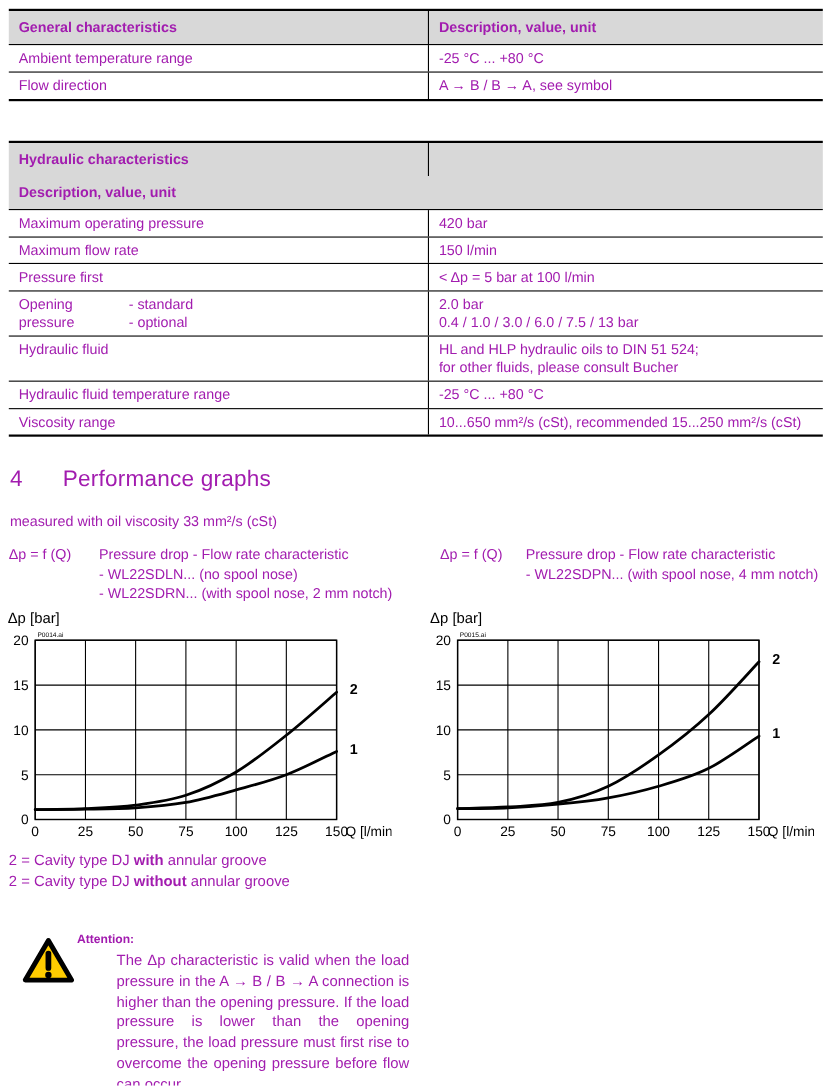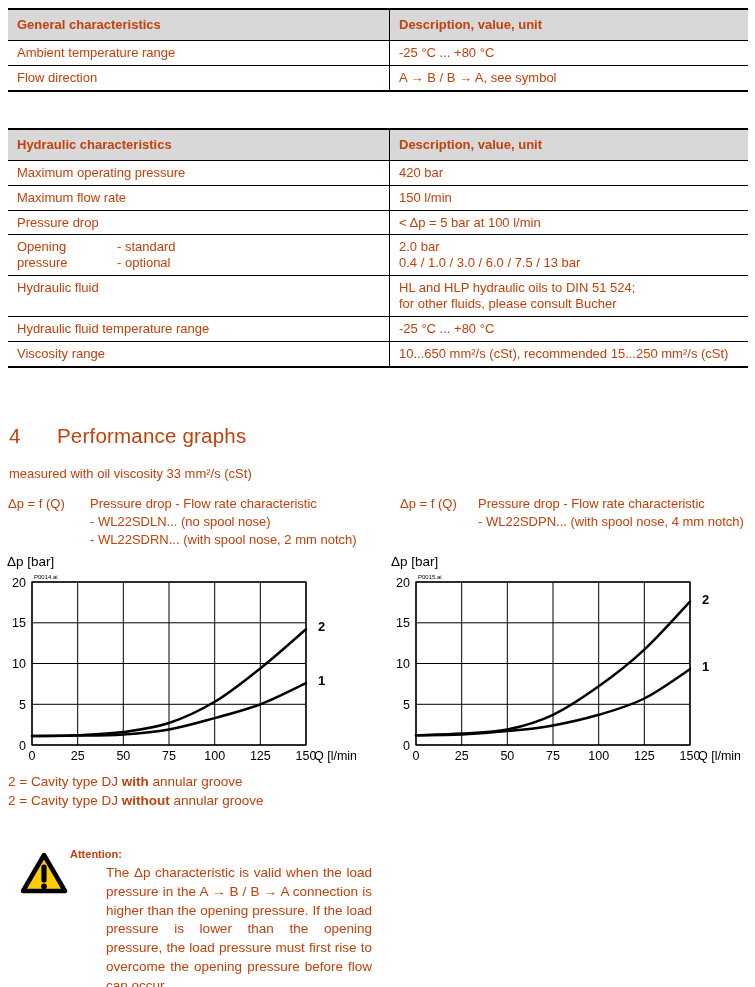--- a/index.html
+++ b/index.html
@@ -1,18 +1,18 @@
 <!DOCTYPE html>
 <html><head>
 <meta charset="utf-8">
 <style>
   html,body{margin:0;padding:0;background:#fff;}
   .page{
     position:relative;width:755px;height:987px;background:#ffffff;
-    font-family:"Liberation Sans","DejaVu Sans",sans-serif;color:#c2410c;
+    font-family:"Liberation Sans","DejaVu Sans",sans-serif;color:#a21caf;
     font-size:13px;overflow:hidden;
   }
   
   .dtable{position:absolute;left:8px;width:740px;border-top:2px solid #000;border-bottom:2px solid #000;box-sizing:border-box;}
   .trow{display:flex;border-bottom:1px solid #000;align-items:stretch;line-height:1.22;}
   .trow:last-child{border-bottom:none;}
   .thead{background:#d8d8d8;font-weight:bold;}
   .c1{width:366px;padding:4px 6px 4px 9px;border-right:1px solid #000;box-sizing:content-box;}
   .c2{flex:1;padding:4px 6px 4px 9px;}
   .thead .c1,.thead .c2{padding-top:7px;padding-bottom:7px;}
@@ -54,34 +54,34 @@
       <div class="c1">Ambient temperature range</div>
       <div class="c2">-25 °C ... +80 °C</div>
     </div>
     <div class="trow">
       <div class="c1">Flow direction</div>
       <div class="c2">A → B  /  B → A, see symbol</div>
     </div>
   </div>
 
   <div class="dtable" style="top:128px;">
-    <div class="trow thead" style="background: rgb(216, 216, 216);">
+    <div class="trow thead" style="background: rgb(216, 216, 216); flex-direction: column;">
       <div class="c1">Hydraulic characteristics</div>
       <div class="c2">Description, value, unit</div>
     </div>
     <div class="trow">
       <div class="c1">Maximum operating pressure</div>
       <div class="c2">420 bar</div>
     </div>
     <div class="trow">
       <div class="c1">Maximum flow rate</div>
       <div class="c2">150 l/min</div>
     </div>
     <div class="trow">
-      <div class="c1">Pressure drop</div>
+      <div class="c1">Pressure first</div>
       <div class="c2">&lt; Δp = 5 bar at 100 l/min</div>
     </div>
     <div class="trow">
       <div class="c1">
         <span class="lbl-fixed">Opening pressure</span><span class="sublabels"><span style="display:block;">- standard</span><span style="display:block;">- optional</span></span>
       </div>
       <div class="c2">
         <div>2.0 bar</div>
         <div>0.4 / 1.0 / 3.0 / 6.0 / 7.5 / 13 bar</div>
       </div>

